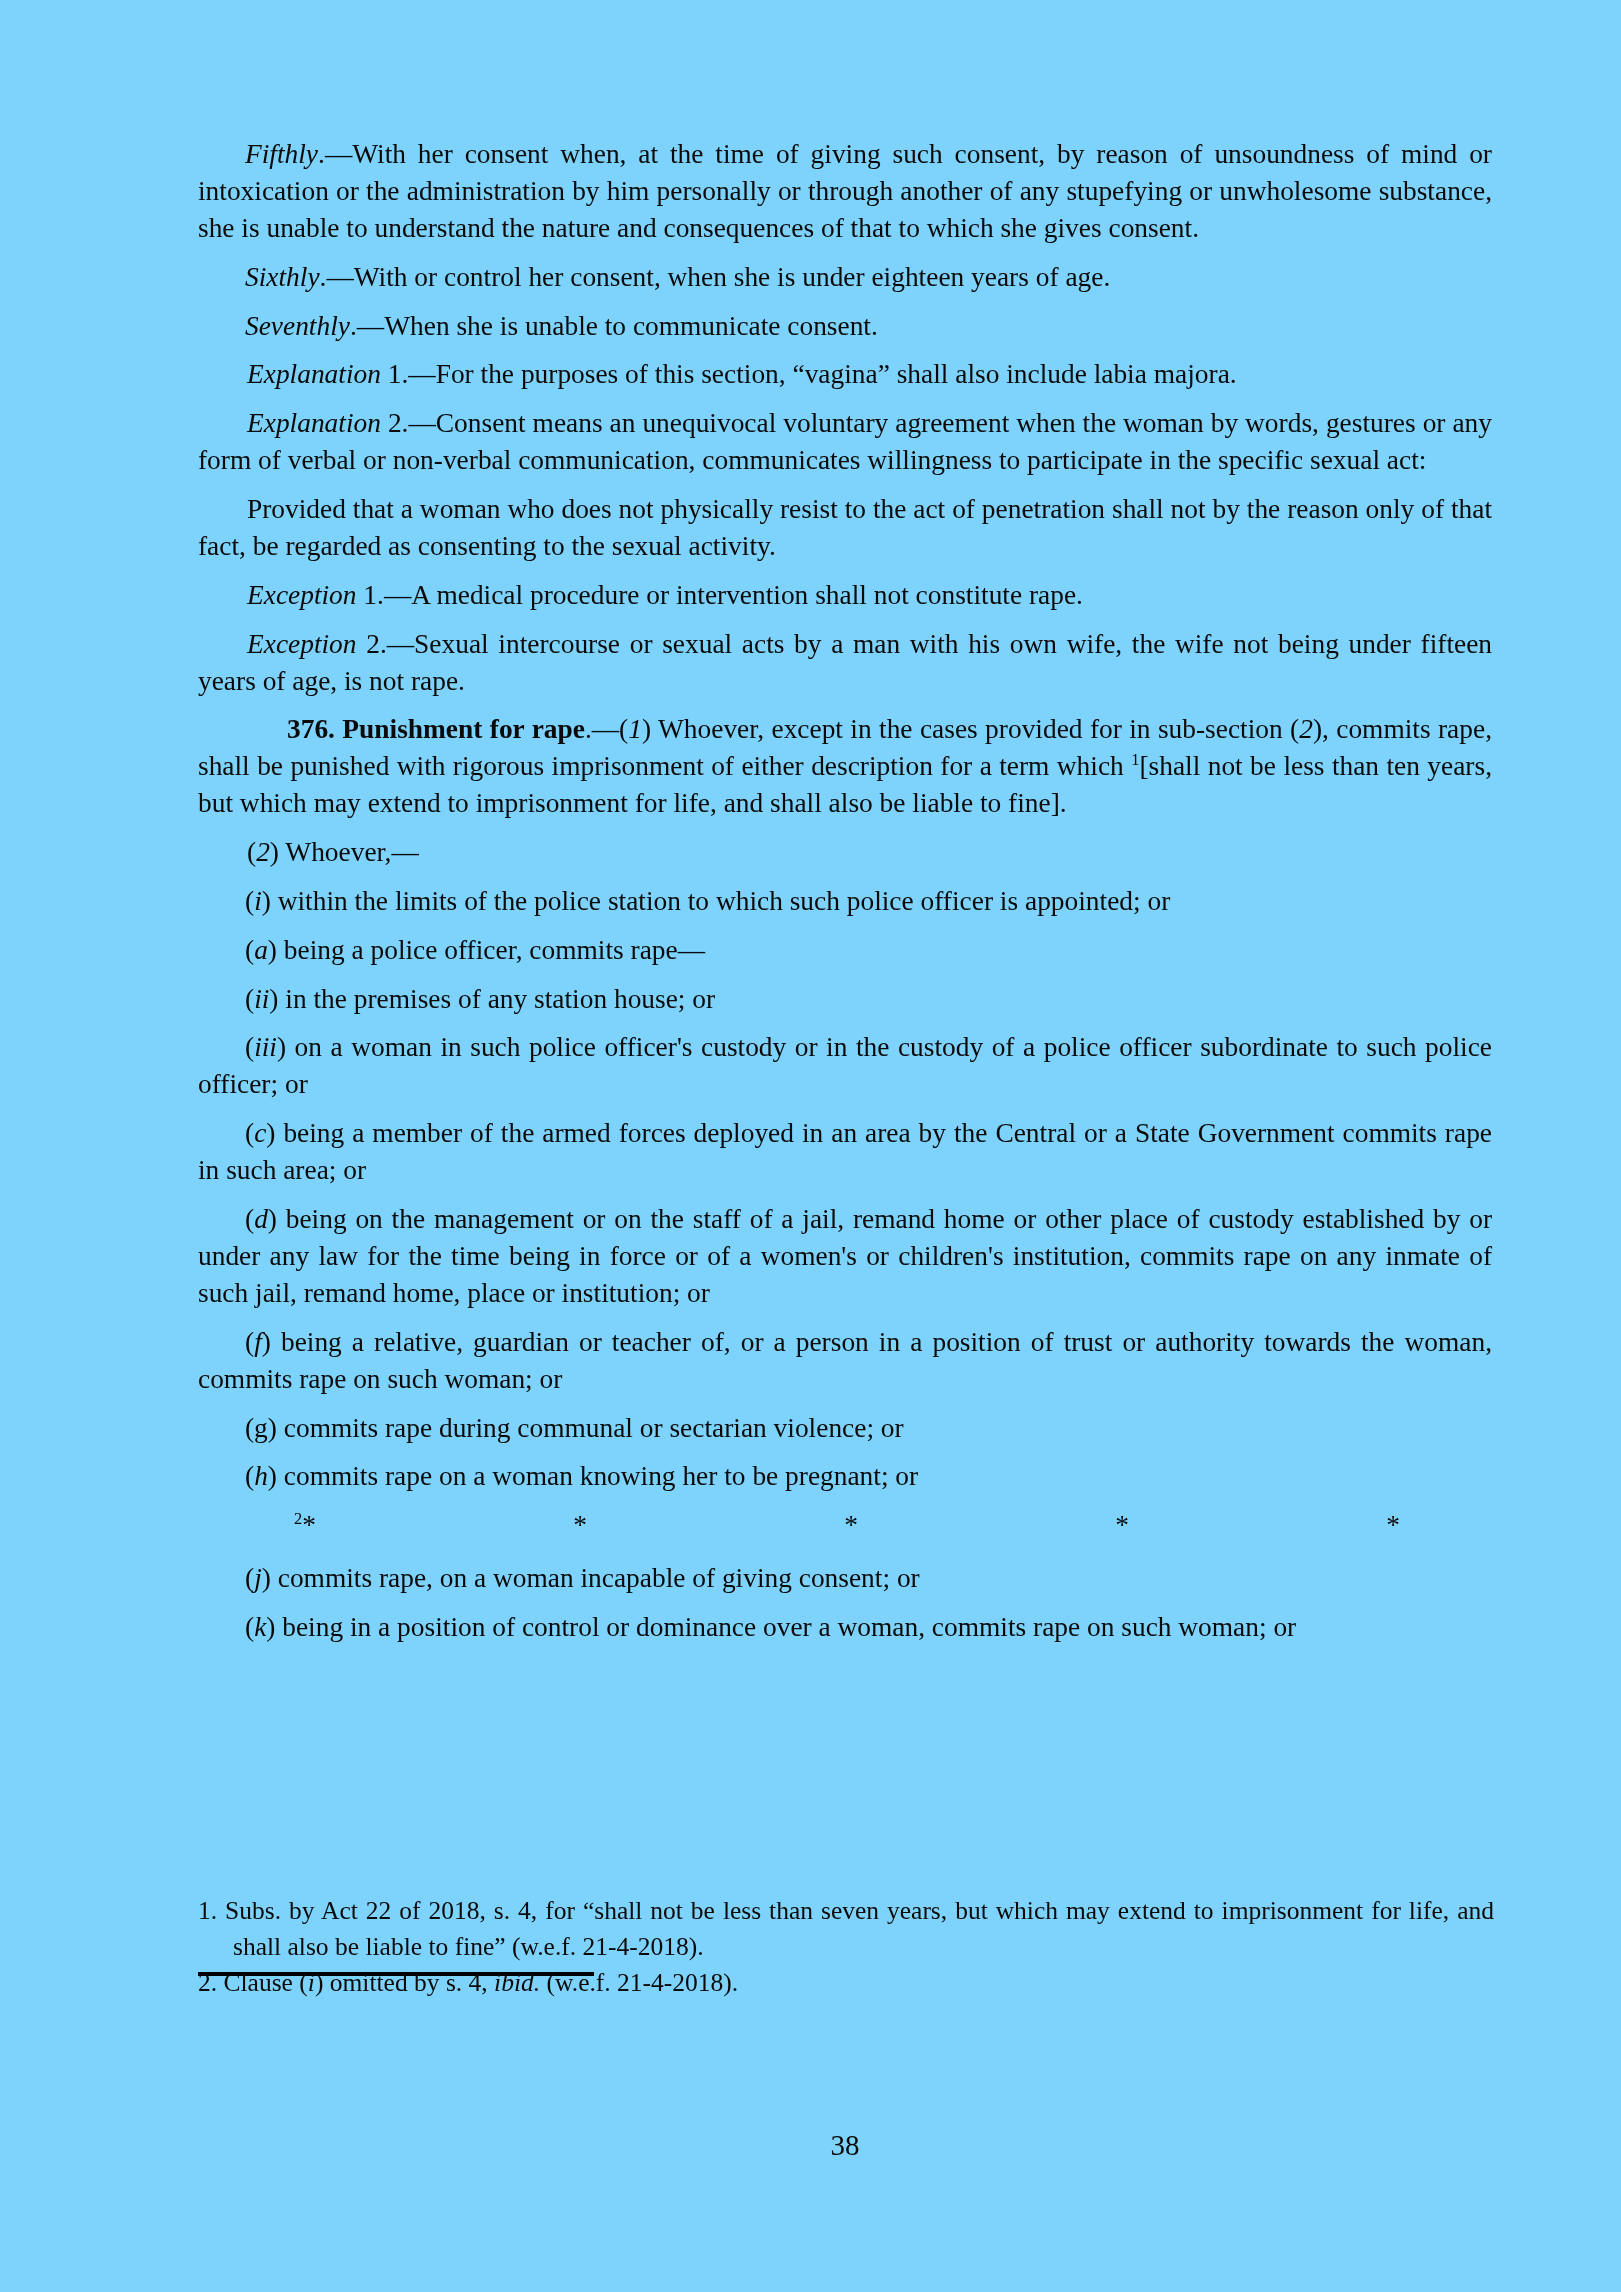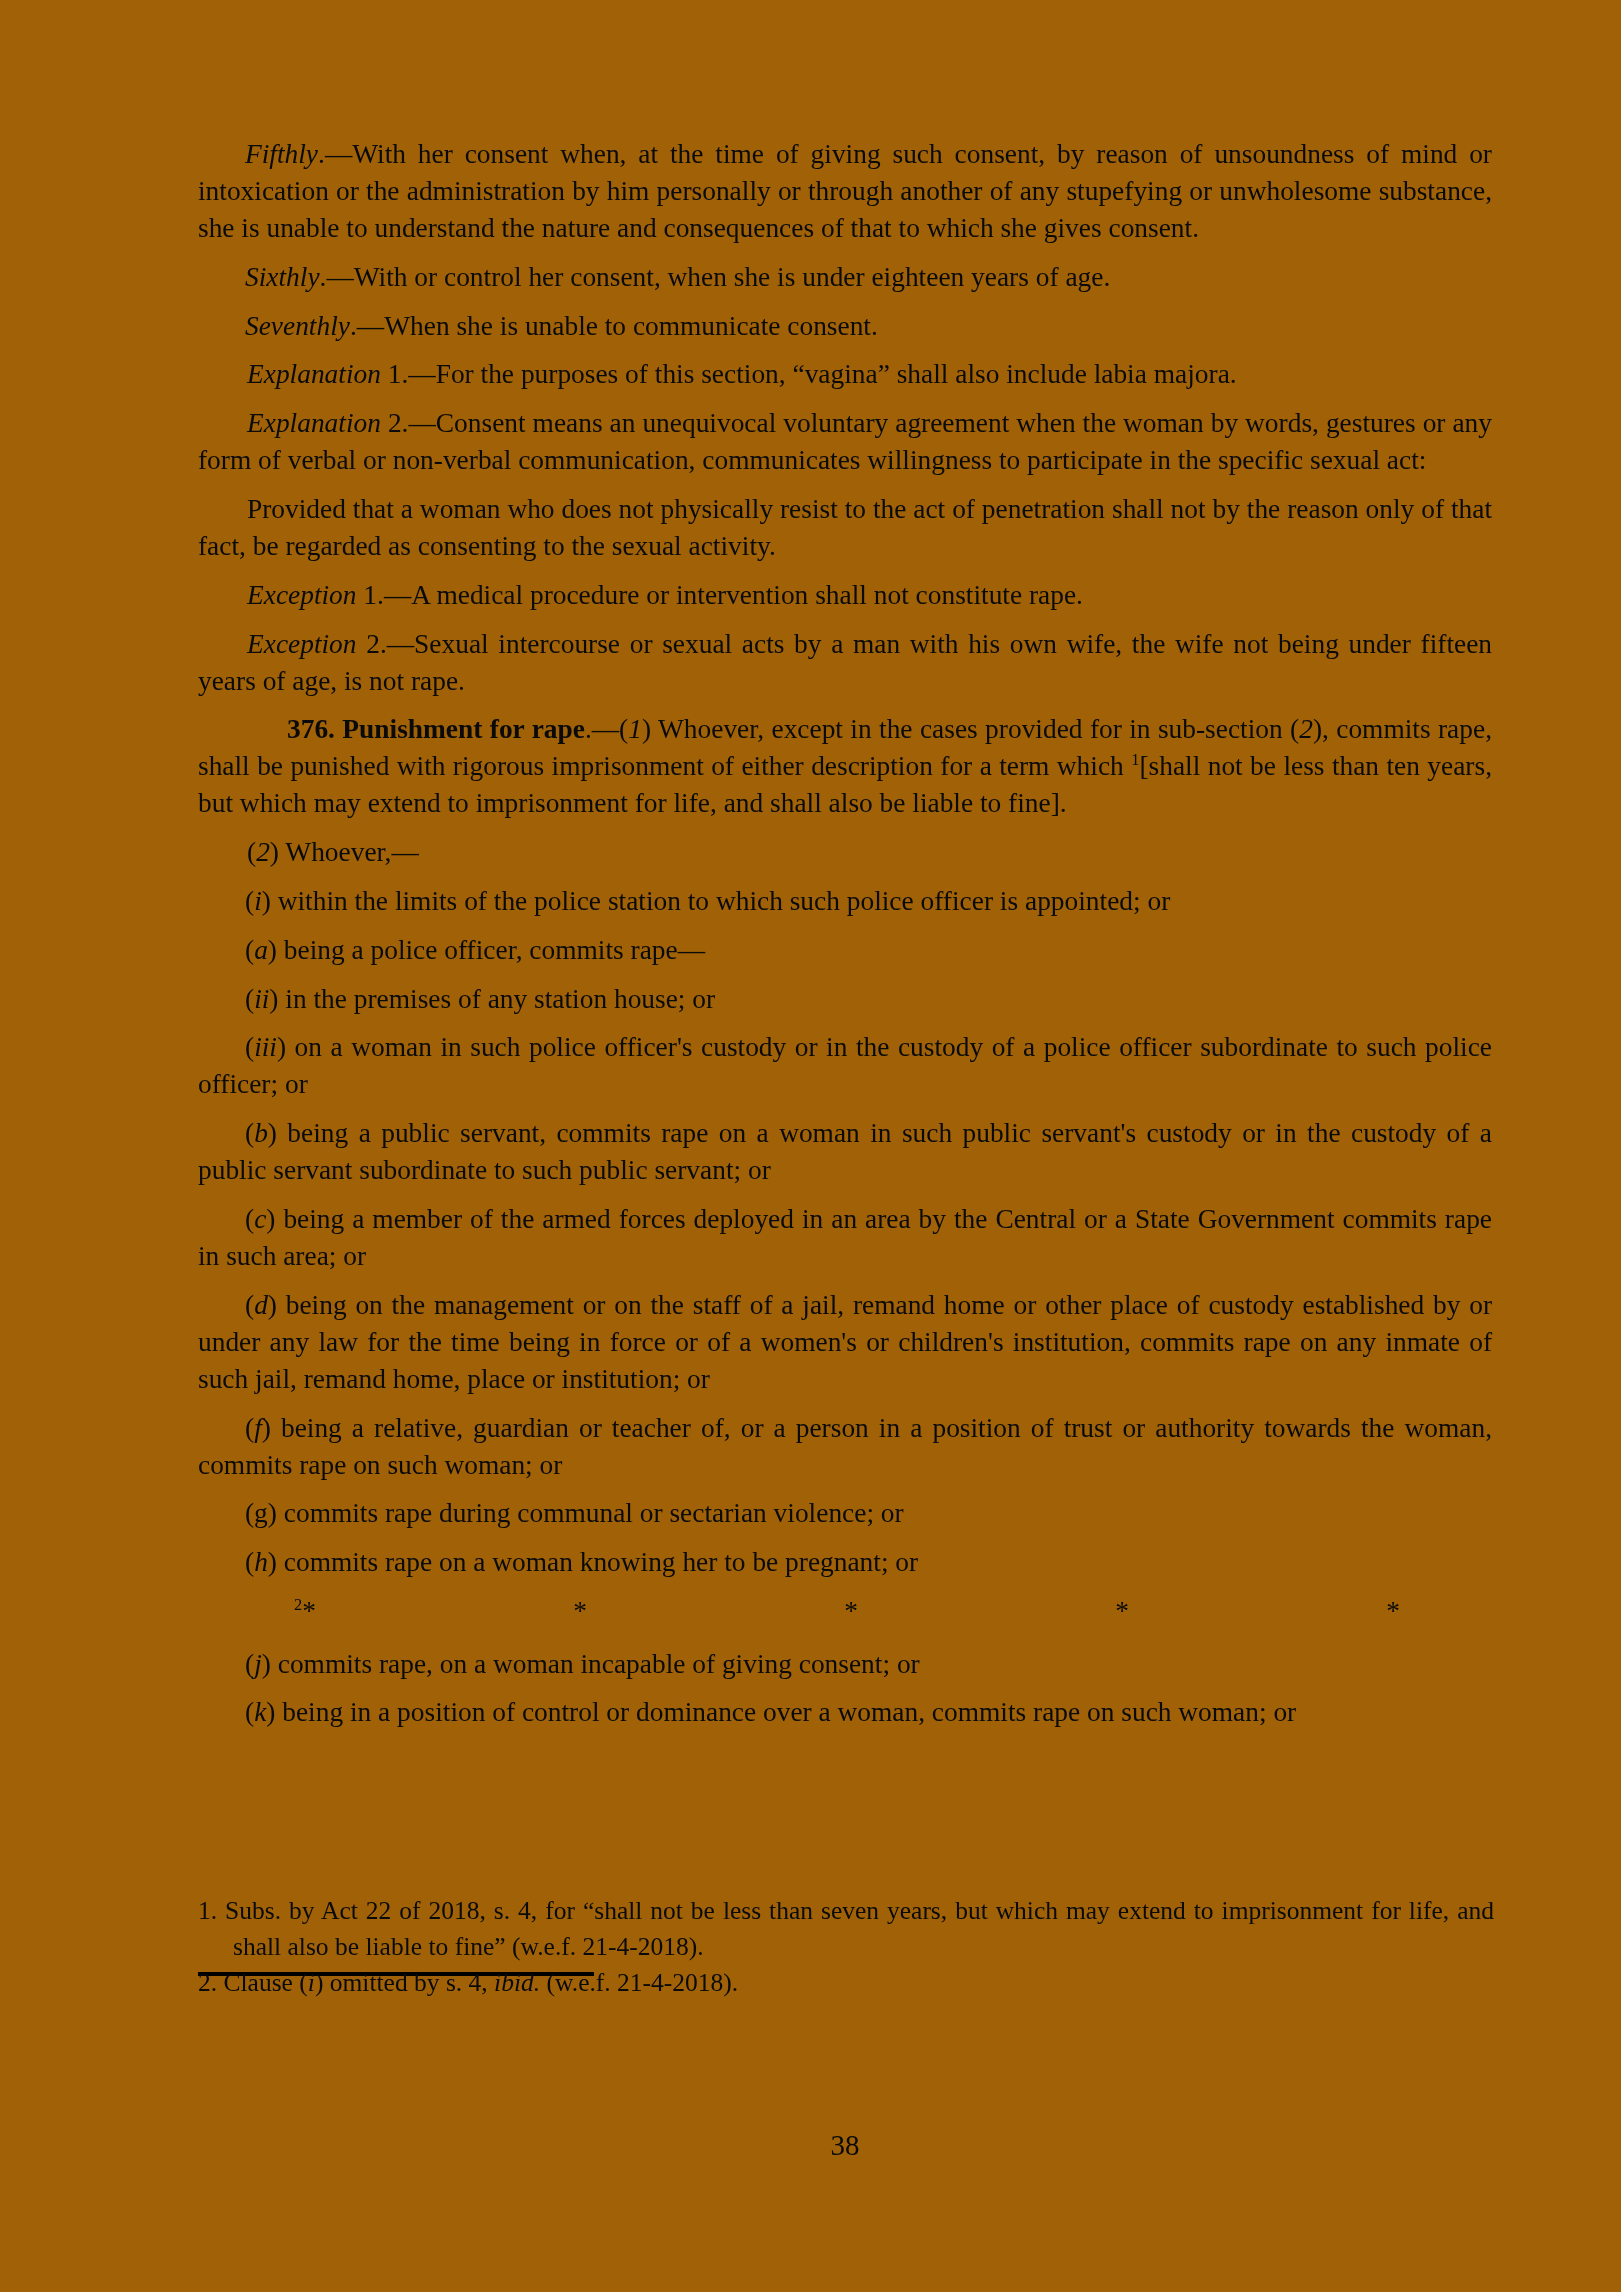--- a/index.html
+++ b/index.html
@@ -4,21 +4,21 @@
 <style>
   html, body {
     margin: 0;
     padding: 0;
     background: #ffffff;
   }
   .page {
     position: relative;
     width: 1621px;
     height: 2293px;
-    background: #a16207;
+    background: #7dd3fc;
     font-family: "Liberation Serif", serif;
     color: #0a0a0a;
     overflow: hidden;
   }
   .body-text {
     position: absolute;
     left: 198px;
     top: 136px;
     width: 1294px;
   }
@@ -87,21 +87,20 @@
       <p class="para lv0"><span class="seg-italic">Explanation</span><span class="seg-normal"> 2.—Consent means an unequivocal voluntary agreement when the woman by words, gestures or any form of verbal or non-verbal communication, communicates willingness to participate in the specific sexual act:</span></p>
       <p class="para lv0"><span class="seg-normal">Provided that a woman who does not physically resist to the act of penetration shall not by the reason only of that fact, be regarded as consenting to the sexual activity.</span></p>
       <p class="para lv0"><span class="seg-italic">Exception</span><span class="seg-normal"> 1.—A medical procedure or intervention shall not constitute rape.</span></p>
       <p class="para lv0"><span class="seg-italic">Exception</span><span class="seg-normal"> 2.—Sexual intercourse or sexual acts by a man with his own wife, the wife not being under fifteen years of age, is not rape.</span></p>
       <p class="para lv0"><span class="seg-bold">376. Punishment for rape</span><span class="seg-normal">.—(</span><span class="seg-italic">1</span><span class="seg-normal">) Whoever, except in the cases provided for in sub-section (</span><span class="seg-italic">2</span><span class="seg-normal">), commits rape, shall be punished with rigorous imprisonment of either description for a term which </span><span class="seg-sup">1</span><span class="seg-normal">[shall not be less than ten years, but which may extend to imprisonment for life, and shall also be liable to fine].</span></p>
       <p class="para lv0"><span class="seg-normal">(</span><span class="seg-italic">2</span><span class="seg-normal">) Whoever,—</span></p>
       <p class="para lv2"><span class="seg-normal">(</span><span class="seg-italic">i</span><span class="seg-normal">) within the limits of the police station to which such police officer is appointed; or</span></p>
       <p class="para lv1"><span class="seg-normal">(</span><span class="seg-italic">a</span><span class="seg-normal">) being a police officer, commits rape—</span></p>
       <p class="para lv2"><span class="seg-normal">(</span><span class="seg-italic">ii</span><span class="seg-normal">) in the premises of any station house; or</span></p>
       <p class="para lv2"><span class="seg-normal">(</span><span class="seg-italic">iii</span><span class="seg-normal">) on a woman in such police officer's custody or in the custody of a police officer subordinate to such police officer; or</span></p>
-      <p class="para lv1"><span class="seg-normal">(</span><span class="seg-italic">b</span><span class="seg-normal">) being a public servant, commits rape on a woman in such public servant's custody or in the custody of a public servant subordinate to such public servant; or</span></p>
       <p class="para lv1"><span class="seg-normal">(</span><span class="seg-italic">c</span><span class="seg-normal">) being a member of the armed forces deployed in an area by the Central or a State Government commits rape in such area; or</span></p>
       <p class="para lv1"><span class="seg-normal">(</span><span class="seg-italic">d</span><span class="seg-normal">) being on the management or on the staff of a jail, remand home or other place of custody established by or under any law for the time being in force or of a women's or children's institution, commits rape on any inmate of such jail, remand home, place or institution; or</span></p>
       <p class="para lv1"><span class="seg-normal">(</span><span class="seg-italic">f</span><span class="seg-normal">) being a relative, guardian or teacher of, or a person in a position of trust or authority towards the woman, commits rape on such woman; or</span></p>
       <p class="para lv1"><span class="seg-normal">(g) commits rape during communal or sectarian violence; or</span></p>
       <p class="para lv1"><span class="seg-normal">(</span><span class="seg-italic">h</span><span class="seg-normal">) commits rape on a woman knowing her to be pregnant; or</span></p>
       <div class="asterisk-row">
         <span class="ast-cell"><span class="seg-sup">2</span>*</span>
         <span class="ast-cell">*</span>
         <span class="ast-cell">*</span>
         <span class="ast-cell">*</span>

